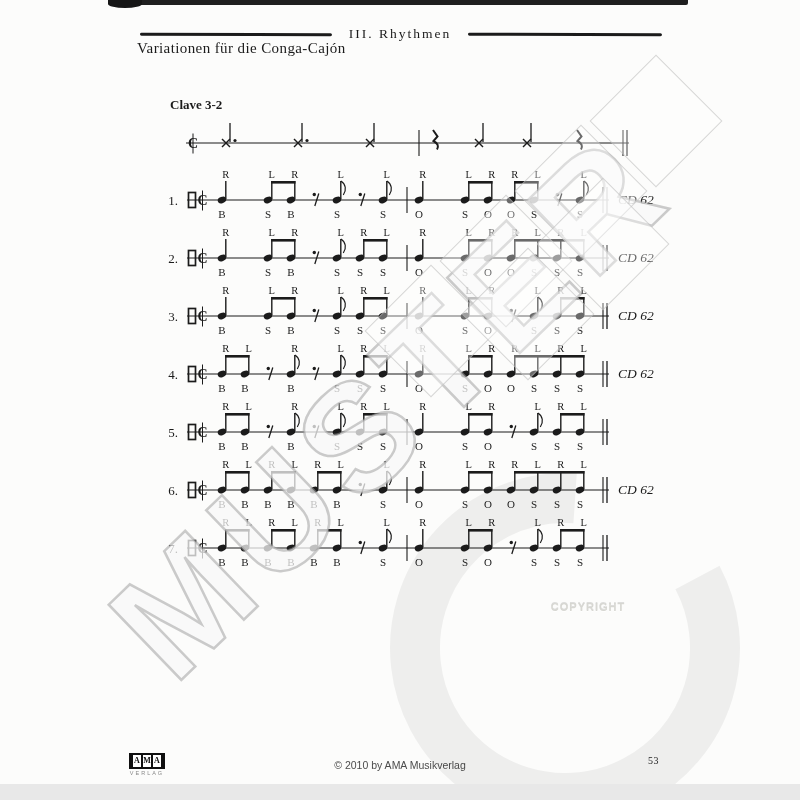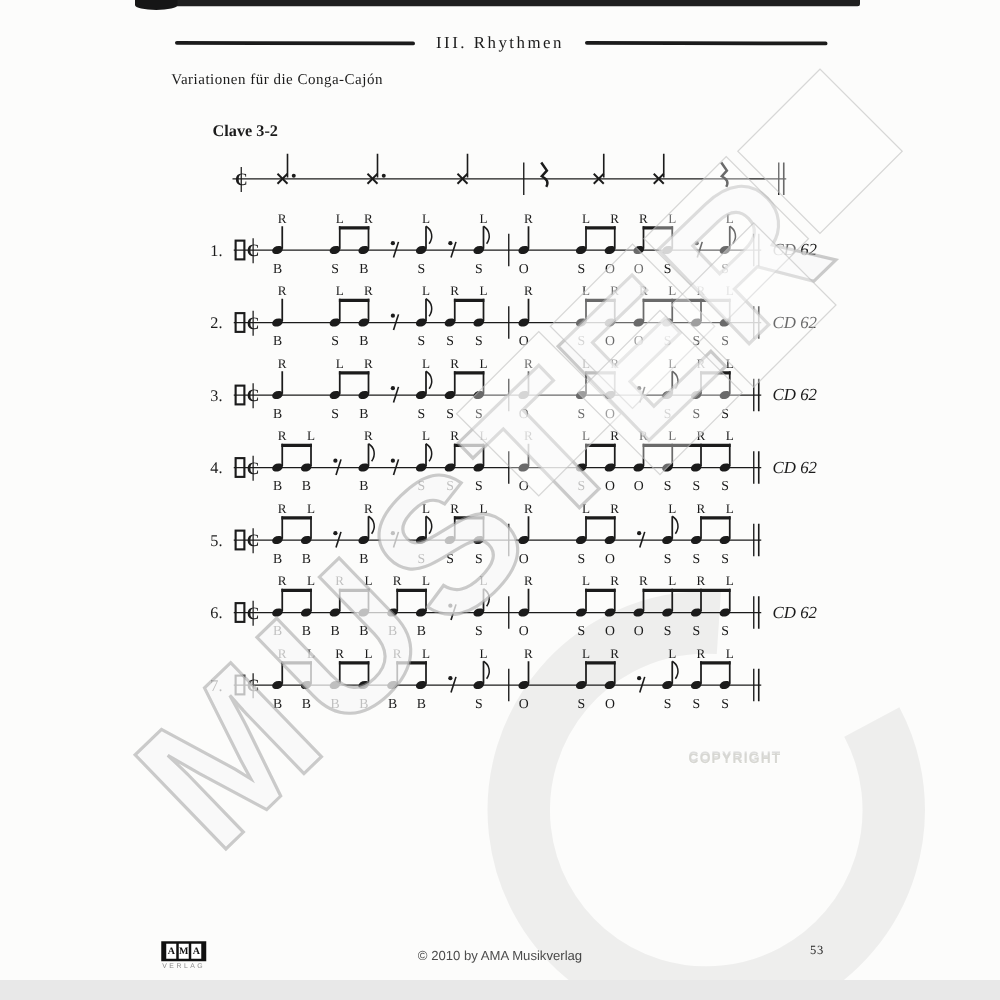--- a/index.html
+++ b/index.html
@@ -9,21 +9,21 @@
   .top-edge{position:absolute;left:112px;top:0;width:576px;height:5px;background:#1f1f1f;border-radius:0 0 2px 2px;}
   .top-edge-blob{position:absolute;left:108px;top:0;width:34px;height:8px;background:#161616;border-radius:0 0 60% 60%;}
   .bottom-edge{position:absolute;left:115px;top:793px;width:574px;height:2px;
                background:linear-gradient(#cfcfcf,#8f8f8f);}
   
   .rule{position:absolute;top:33px;height:2.6px;background:#1b1b1b;border-radius:2px;transform:rotate(.15deg);}
   .rule.left{left:140px;width:192px;}
   .rule.right{left:468px;width:194px;}
   .header-label{position:absolute;left:0;top:26px;width:800px;text-align:center;
                 font-size:13.5px;letter-spacing:2px;}
-  .page-title{position:absolute;left:137px;top:56px;font-size:12px;letter-spacing:.4px;}
+  .page-title{position:absolute;left:137px;top:40px;font-size:15px;letter-spacing:.4px;}
   .clave-label{position:absolute;left:170px;top:97px;font-size:13px;font-weight:bold;}
   
   .underlay{position:absolute;left:0;top:0;z-index:1;}
   #staves{position:absolute;left:0;top:0;width:800px;height:800px;z-index:2;}
   .overlay{z-index:3;}
   
   .muster{position:absolute;left:-90px;top:318px;width:960px;text-align:center;z-index:3;
           font-family:"Liberation Sans",sans-serif;font-weight:bold;font-size:152px;letter-spacing:10px;
           color:rgba(248,248,248,0.74);-webkit-text-stroke:2.5px rgba(158,158,158,0.52);
           transform:rotate(-44deg);pointer-events:none;}

